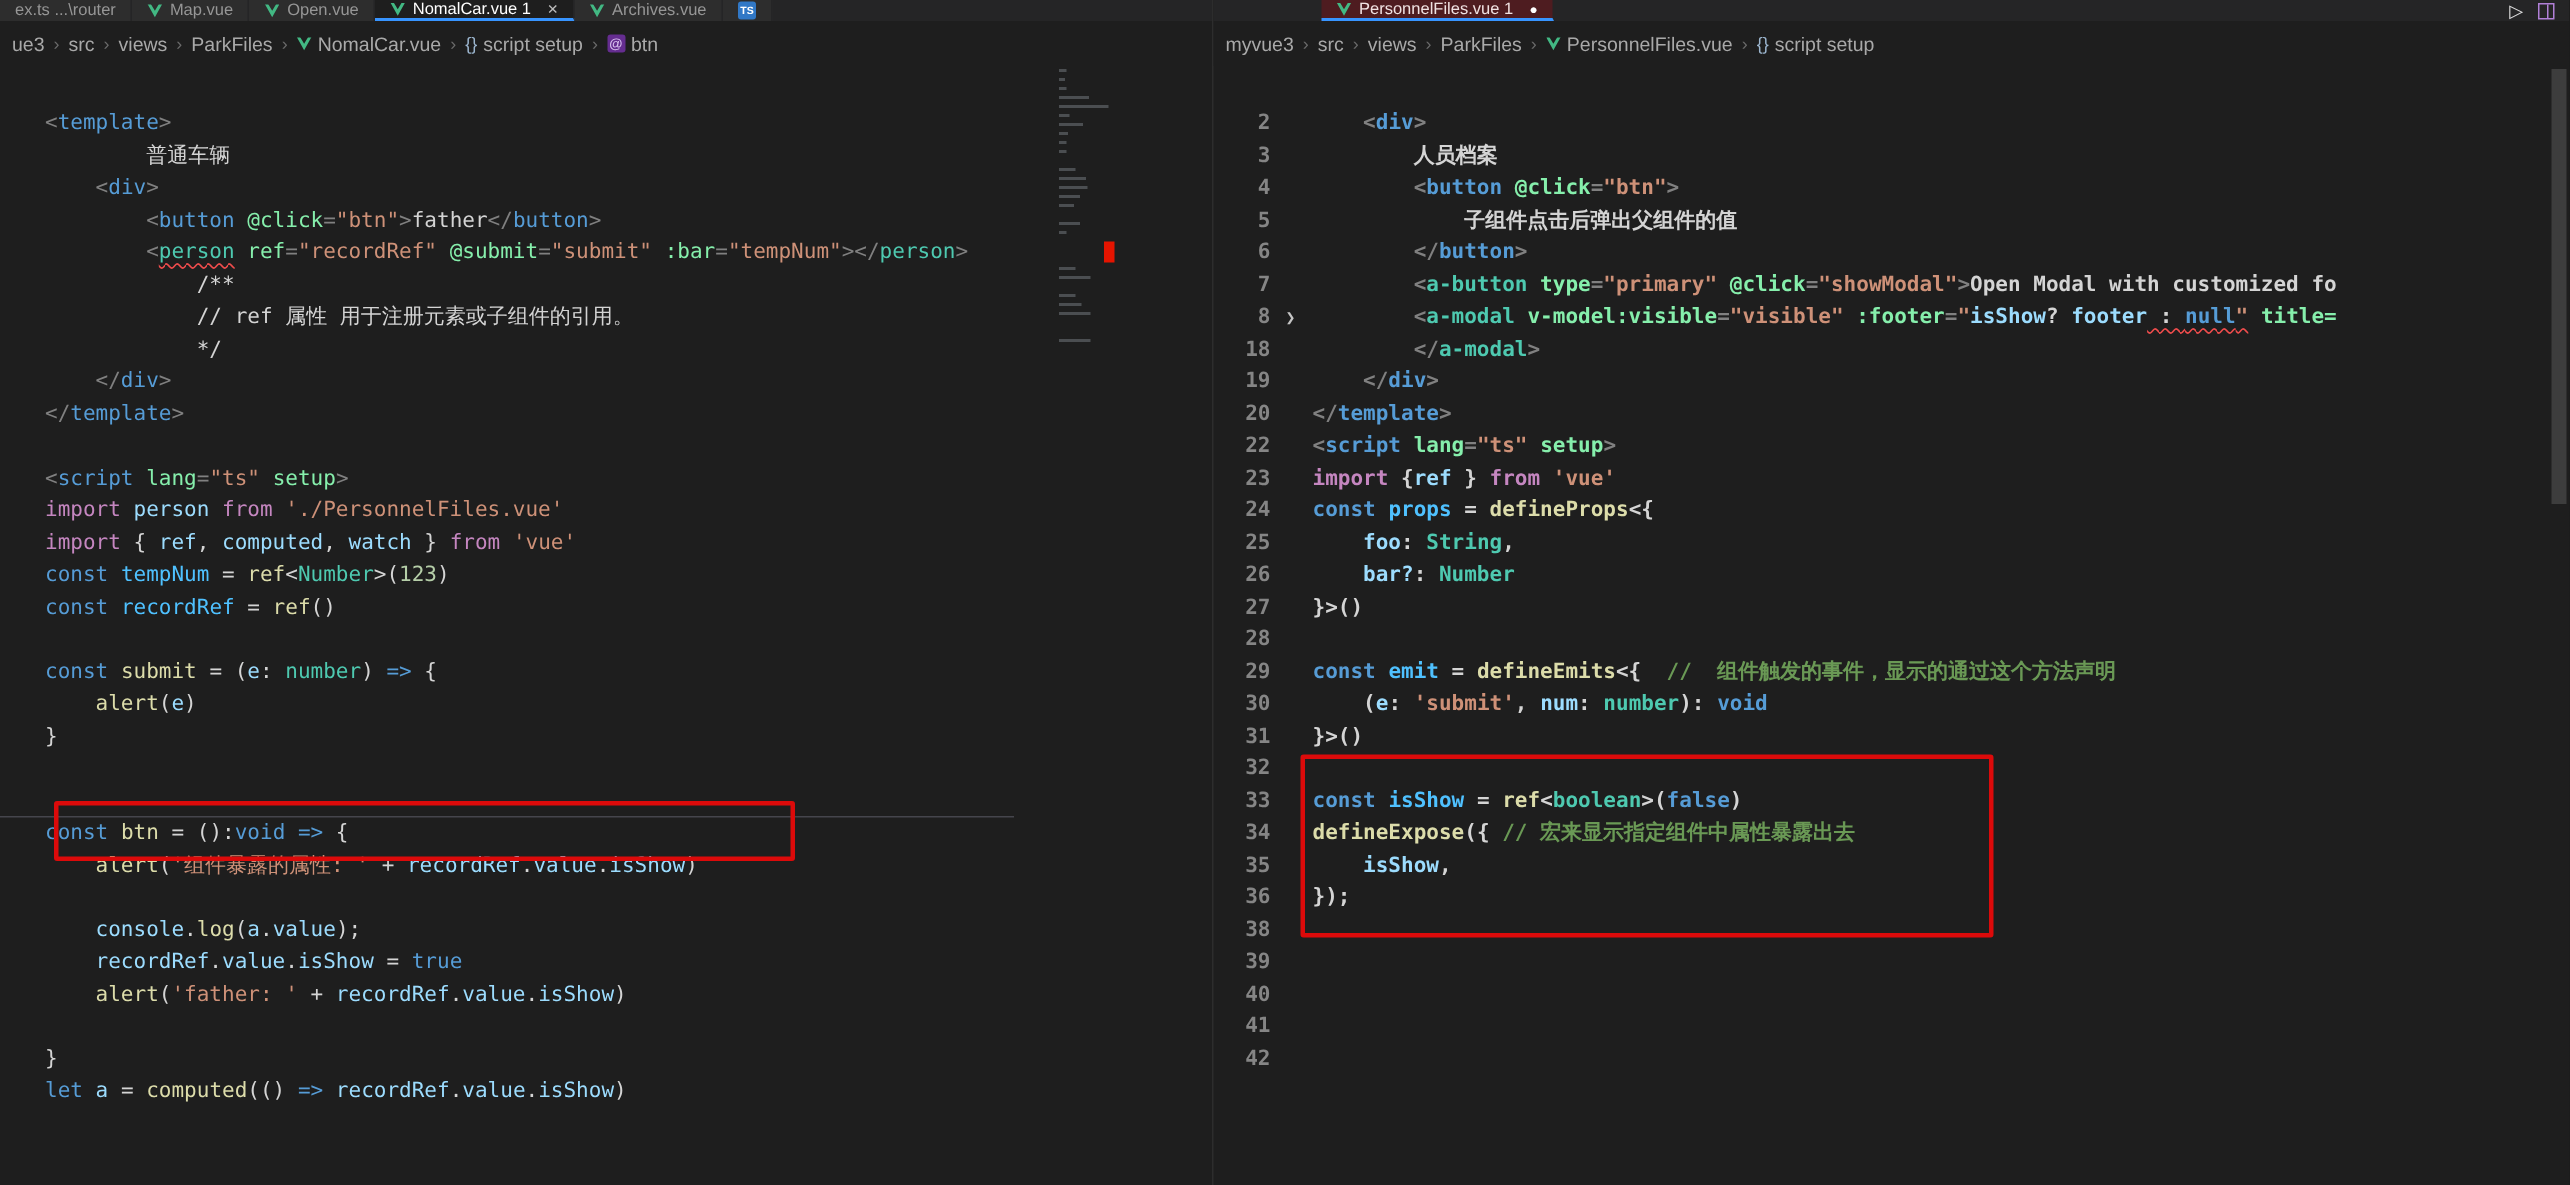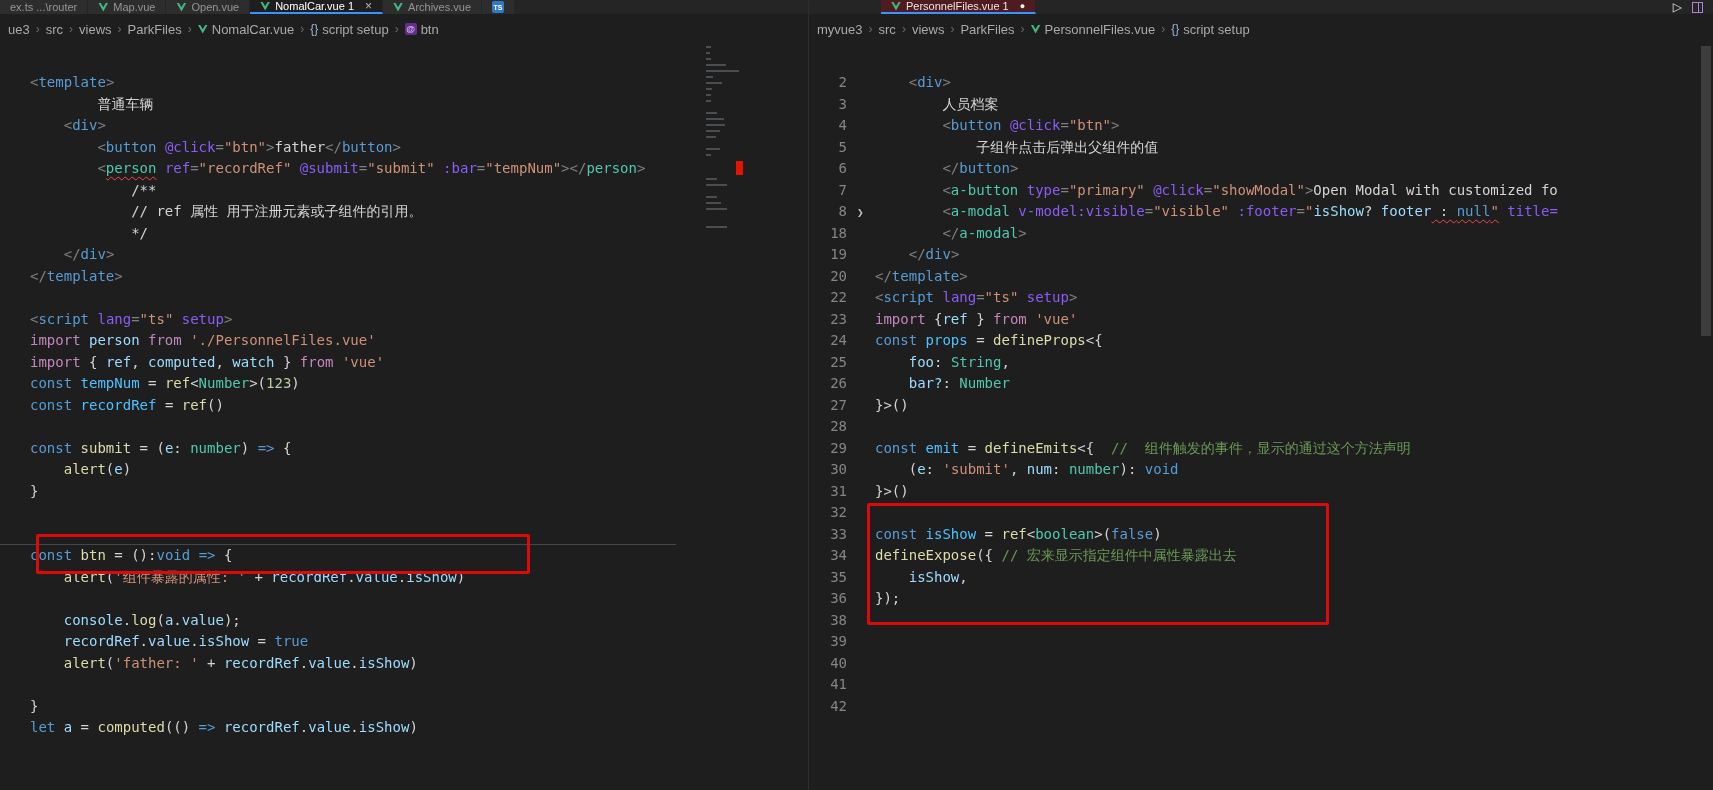--- a/index.html
+++ b/index.html
@@ -39,28 +39,28 @@
   .crumbs .sep { color:#6a6a6a; margin:0 3px; font-size:12px; }
   .crumb { display:inline-flex; align-items:center; gap:4px; cursor:pointer; }
   .braces-icon { color:#9cb6cf; font-size:12px; }
   .method-icon { width:12px; height:12px; border-radius:2px; background:#652d90; color:#d7bfee;
                  font-size:9px; font-weight:bold; display:inline-flex; align-items:center; justify-content:center; }
 
   
   .code { position:absolute; top:44px; left:0; right:0; bottom:0; overflow:hidden;
           font-family:"DejaVu Sans Mono", monospace; font-size:14px;margin-top:28px; }
   .code-left { left:0; right:100px; padding-left:30px; }
-  .code-right { left:0; right:13px; }
+  .code-right { left:0; right:13px;font-weight:bold; }
   .line { height:21.5px; line-height:21.5px; white-space:pre; cursor:text; }
   .ln { display:inline-block; width:48px; text-align:right; padding-right:10px; color:#858585; }
   .fold { display:inline-block; width:18px; color:#c5c5c5; font-size:11px; }
 
   .tk-tag   { color:#569cd6; }
   .tk-pun   { color:#808080; }
-  .tk-attr  { color:#8b5cf6; }
+  .tk-attr  { color:#86efac; }
   .tk-str   { color:#ce9178; }
   .tk-kw    { color:#569cd6; }
   .tk-kwc   { color:#c586c0; }
   .tk-fn    { color:#dcdcaa; }
   .tk-var   { color:#9cdcfe; }
   .tk-cvar  { color:#4fc1ff; }
   .tk-type  { color:#4ec9b0; }
   .tk-num   { color:#b5cea8; }
   .tk-cmt   { color:#6a9955; }
   .tk-txt   { color:#d4d4d4; }

